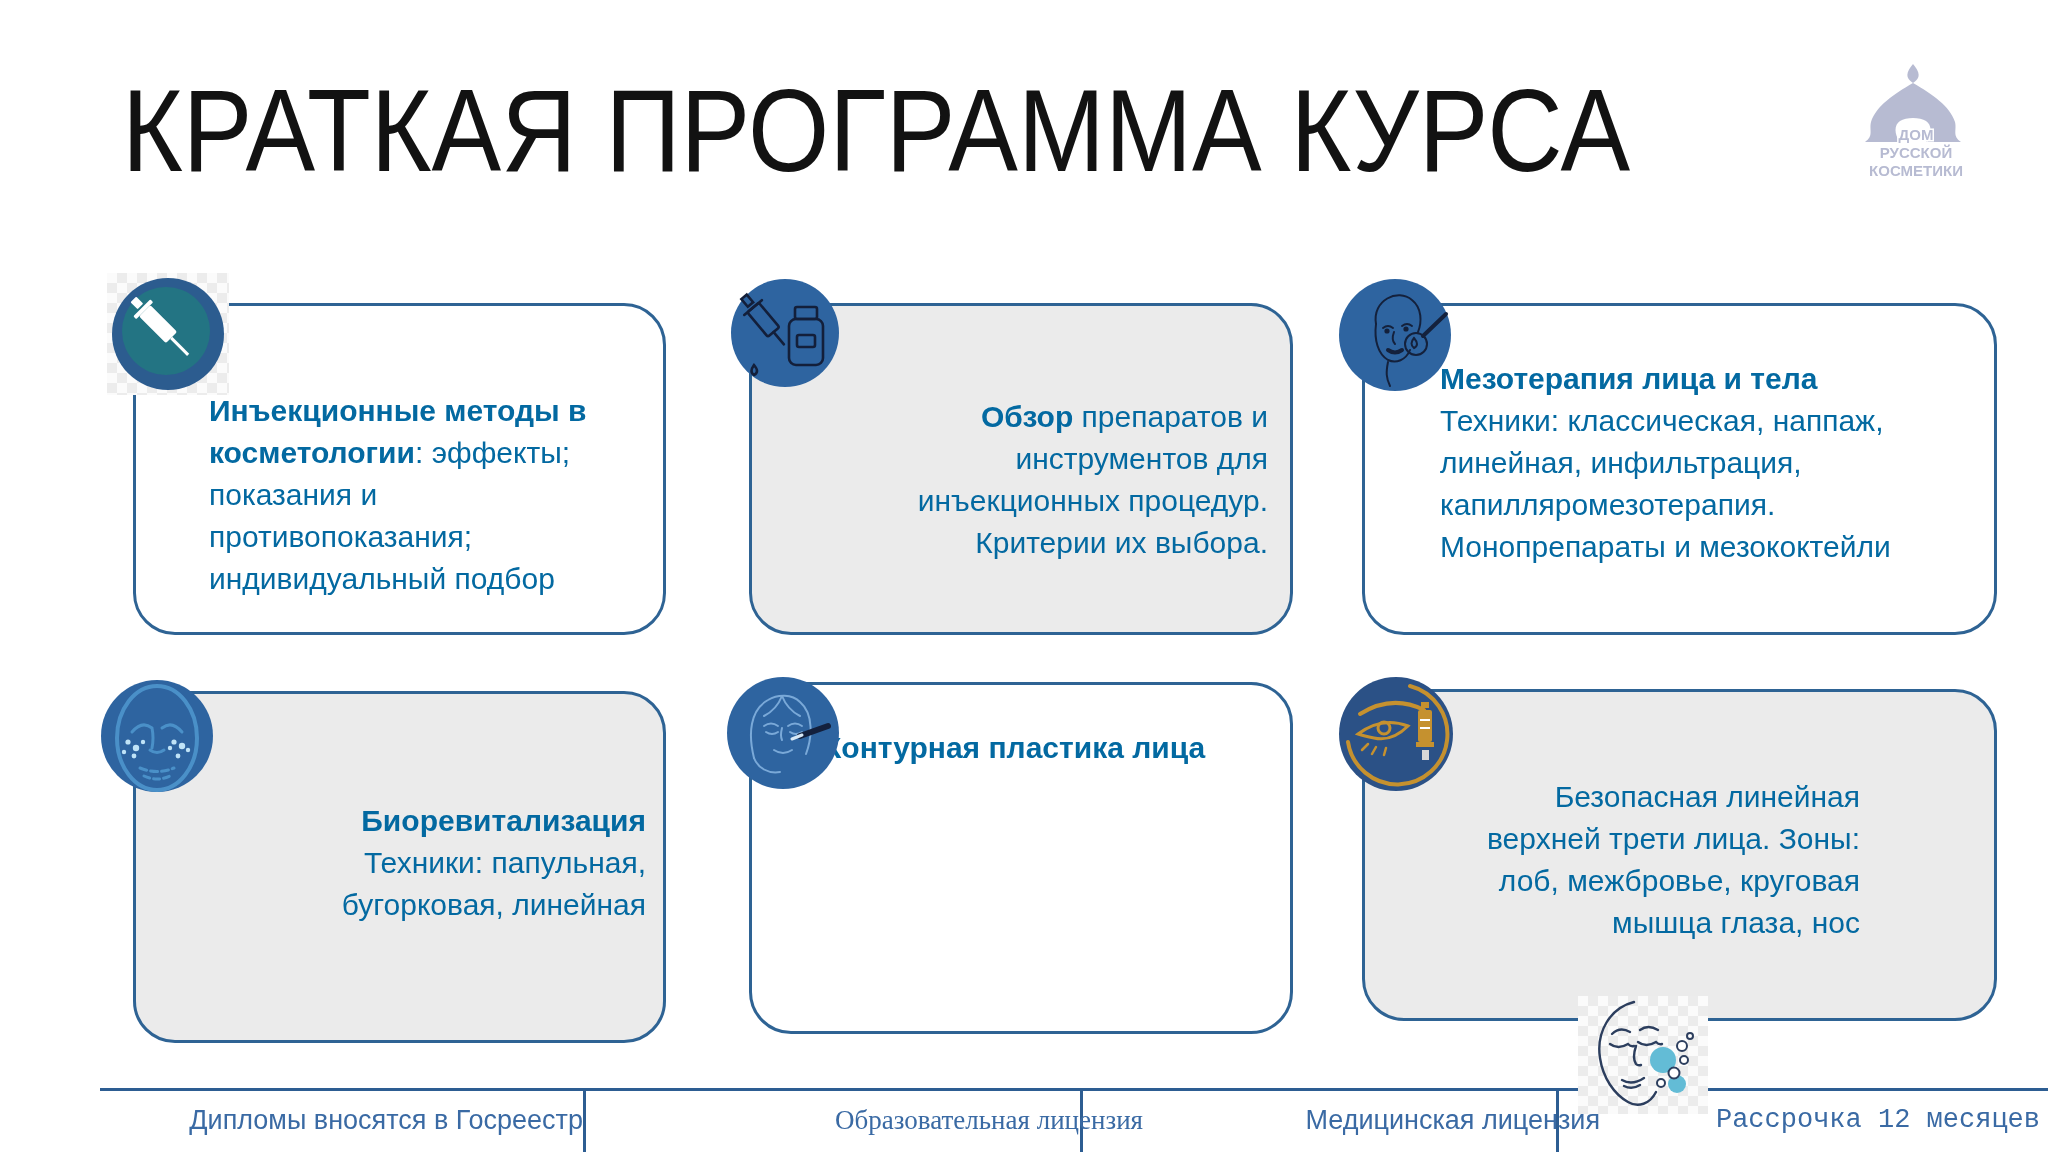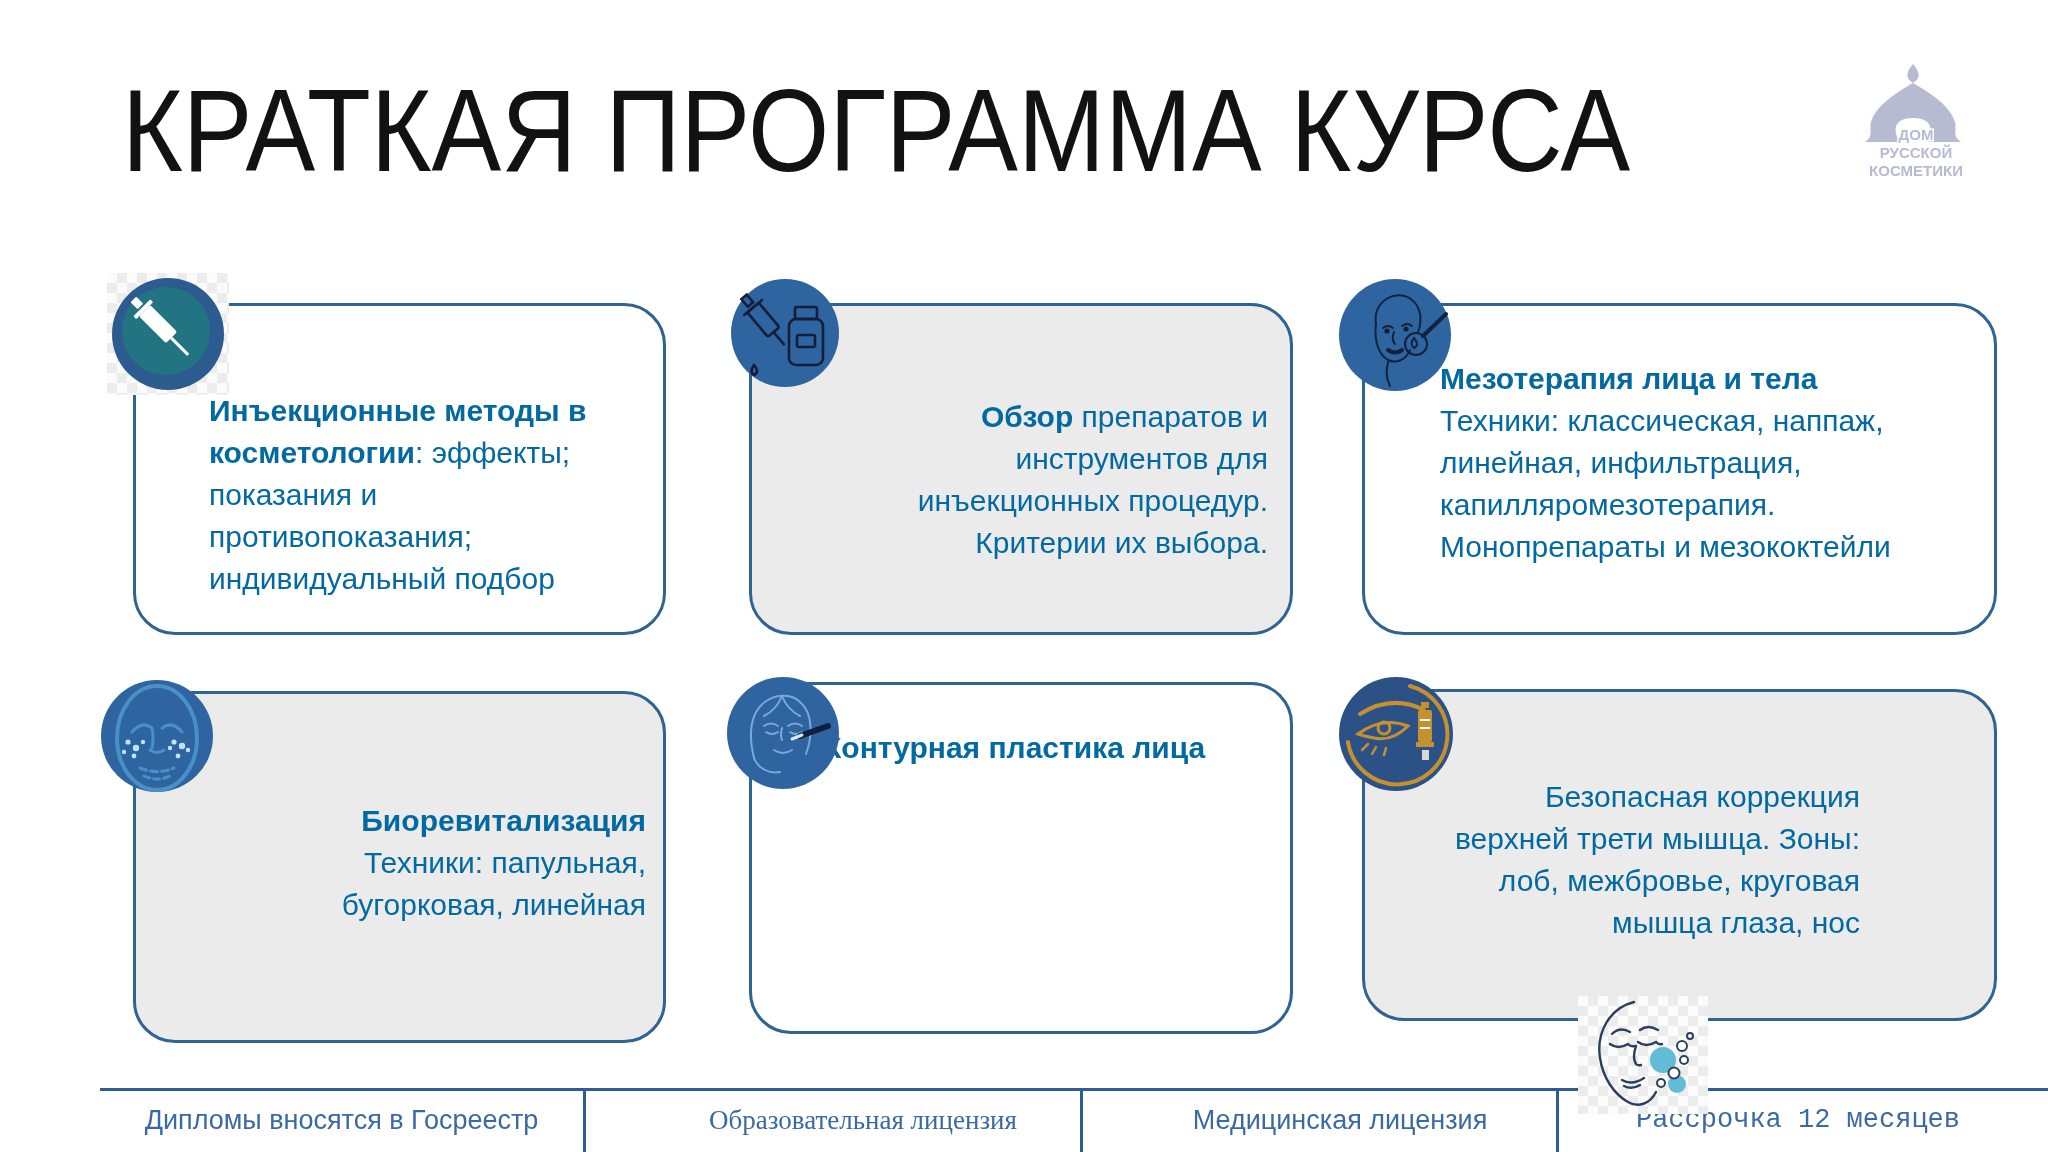--- a/index.html
+++ b/index.html
@@ -50,21 +50,21 @@
   .i4{left:96px;top:676px;width:122px;height:124px;}
   .i5{left:724px;top:674px;width:118px;height:118px;}
   .i6{left:1334px;top:672px;width:124px;height:124px;}
   .face-box{left:1578px;top:996px;width:130px;height:118px;z-index:5;}
   
   .footer-line{position:absolute;left:100px;top:1088px;width:1948px;height:3px;background:#2d5d92;}
   .vdiv{position:absolute;top:1089px;width:3px;height:63px;background:#2d5d92;}
   .v1{left:583px;}.v2{left:1080px;}.v3{left:1556px;}
   .fitem{
     position:absolute;top:1104px;font-size:27px;color:#3a6aa4;
-    text-align:center;line-height:32px;
+    text-align:right;line-height:32px;
   }
   .f1{left:100px;width:483px;}
   .f2{left:583px;width:560px;font-family:Liberation Serif, serif;}
   .f3{left:1080px;width:520px;}
   .f4{left:1556px;width:484px;font-family:Liberation Mono, monospace;}
 </style>
 </head>
 <body>
 
 <div class="title">КРАТКАЯ ПРОГРАММА КУРСА</div>
@@ -93,21 +93,21 @@
 
 <div class="card gray c4">
   <div class="card-text block"><span class="b">Биоревитализация</span><span>Техники: папульная, бугорковая, линейная</span></div>
 </div>
 
 <div class="card c5">
   <div class="card-text block"><span class="b">Контурная пластика лица</span></div>
 </div>
 
 <div class="card gray c6">
-  <div class="card-text block"><span>Безопасная коррекция верхней трети мышца. Зоны: лоб, межбровье, круговая мышца глаза, нос</span></div>
+  <div class="card-text block"><span>Безопасная линейная верхней трети лица. Зоны: лоб, межбровье, круговая мышца глаза, нос</span></div>
 </div>
 
 <div class="icon i1 checker">
   <svg width="122" height="122" viewBox="0 0 122 122">
     <circle cx="61" cy="61" r="56" fill="#2c5c8f"></circle>
     <circle cx="59" cy="58" r="44" fill="#237483"></circle>
     <g transform="rotate(-45 61 61)" fill="#ffffff">
       <rect x="53" y="28" width="16" height="38" rx="2"></rect>
       <rect x="49" y="24" width="24" height="4" rx="1"></rect>
       <rect x="57" y="12" width="8" height="10" rx="1"></rect>

